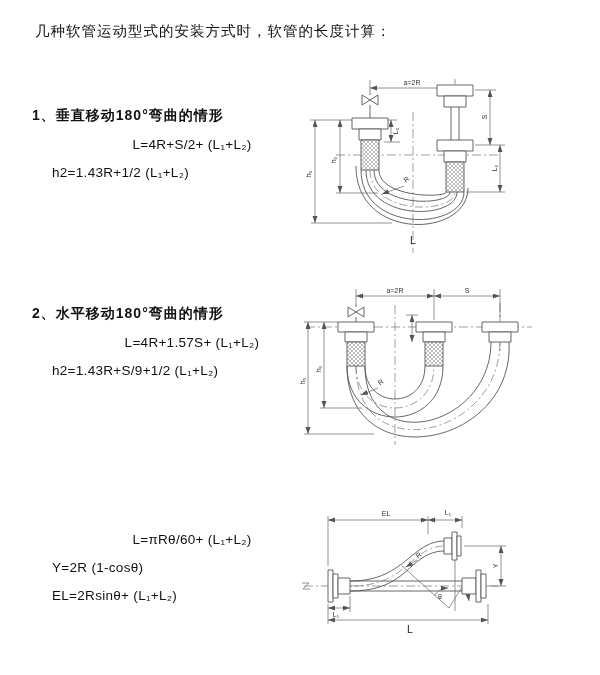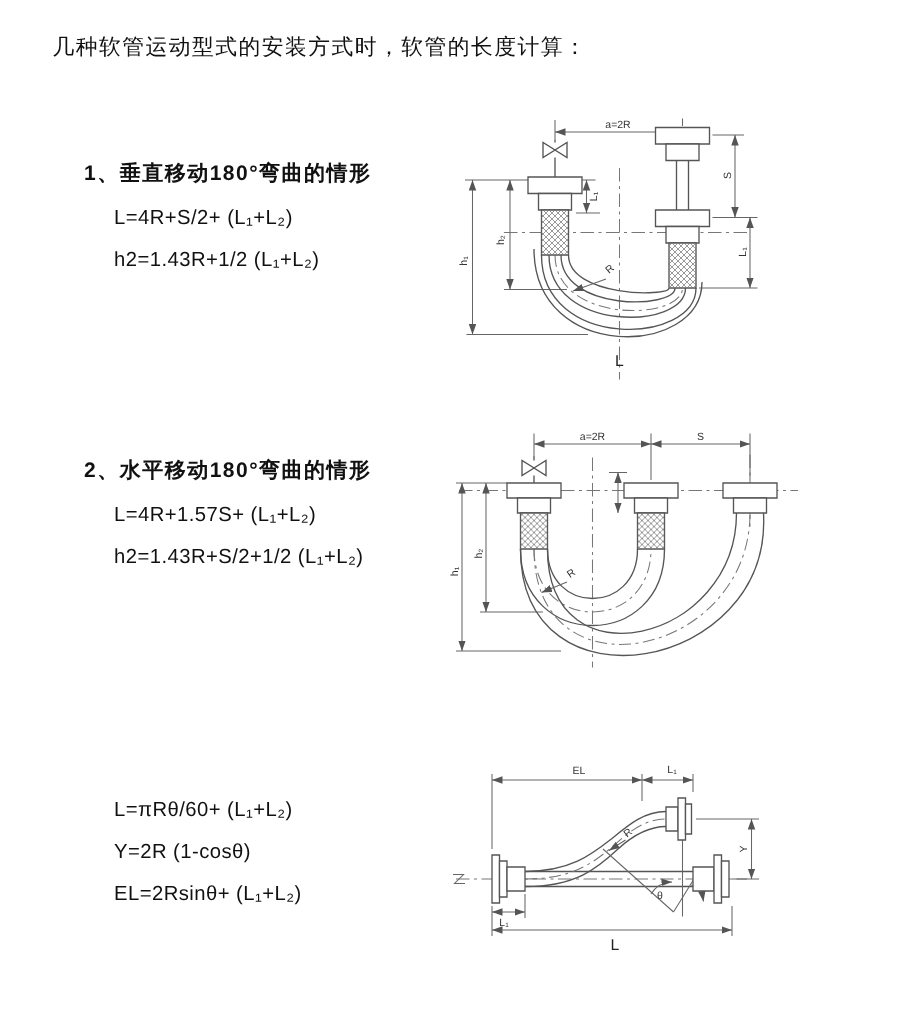--- a/index.html
+++ b/index.html
@@ -4,24 +4,24 @@
 <style>
   html,body{margin:0;padding:0;}
   body{
     width:600px;height:675px;background:#ffffff;position:relative;overflow:hidden;
     font-family:"Liberation Sans","DejaVu Sans",sans-serif;color:#111;
   }
   .page-title{
     position:absolute;left:35px;top:22px;font-size:14.5px;font-weight:normal;
     letter-spacing:1px;white-space:nowrap;
   }
-  .section-text{position:absolute;left:56px;width:300px;}
+  .section-text{position:absolute;left:32px;width:300px;}
   .section-heading{font-size:14px;font-weight:bold;letter-spacing:1px;line-height:16px;white-space:nowrap;}
   .formula{font-size:13.5px;line-height:16px;margin:12px 0 0 20px;white-space:nowrap;letter-spacing:0.3px;}
-  .formula.first{margin-top:14px;}
+  .formula.first{margin-top:14px;text-align:center;}
   .diagram{position:absolute;}
   svg{display:block;}
   svg line,svg path,svg rect,svg polyline{vector-effect:non-scaling-stroke;}
   .ln{stroke:#555;stroke-width:0.9;fill:none;}
   .thin{stroke:#666;stroke-width:0.7;fill:none;}
   .cl{stroke:#777;stroke-width:0.7;fill:none;stroke-dasharray:9,3,2,3;}
   .hose{stroke:#555;stroke-width:0.9;fill:none;}
   .hosecl{stroke:#777;stroke-width:0.7;fill:none;stroke-dasharray:8,3,2,3;}
   .part{stroke:#555;stroke-width:0.9;fill:#ffffff;}
   .dim{stroke:#666;stroke-width:0.7;fill:none;}
@@ -125,21 +125,21 @@
     <path class="dim" d="M104 116 L 82 124" marker-end="url(#m1)"></path>
   </g>
 
   <text class="biglabel" x="113" y="174" text-anchor="middle">L</text>
 </svg>
 </div>
 
 <div class="section-text" style="top:305px;">
   <div class="section-heading">2、水平移动180°弯曲的情形</div>
   <div class="formula first">L=4R+1.57S+ (L₁+L₂)</div>
-  <div class="formula">h2=1.43R+S/2+1/2 (L₁+L₂)</div>
+  <div class="formula">h2=1.43R+S/9+1/2 (L₁+L₂)</div>
 </div>
 
 <div class="diagram" style="left:300px;top:283px;">
 <svg width="260" height="175" viewBox="0 0 260 175">
   <defs>
     <marker id="m2" markerWidth="9" markerHeight="6" refX="7" refY="2.5" orient="auto-start-reverse" markerUnits="userSpaceOnUse">
       <path d="M0,0 L7,2.5 L0,5 Z" fill="#555"></path>
     </marker>
     <pattern id="p2" width="4" height="4" patternUnits="userSpaceOnUse">
       <path d="M0,4 L4,0 M0,0 L4,4" stroke="#777" stroke-width="0.5"></path>

